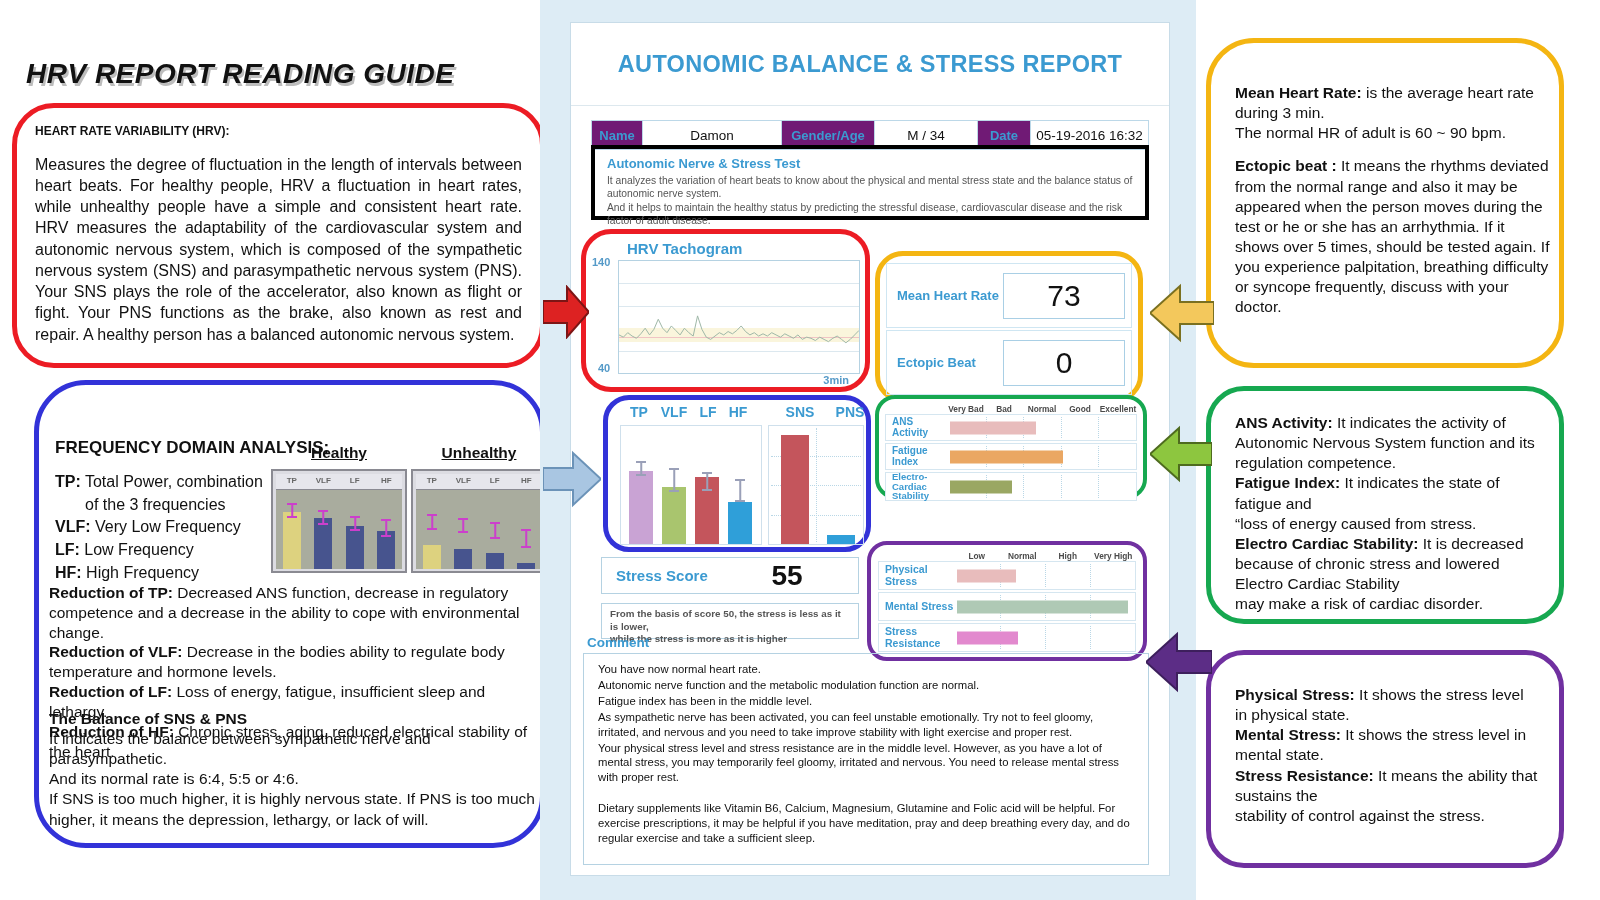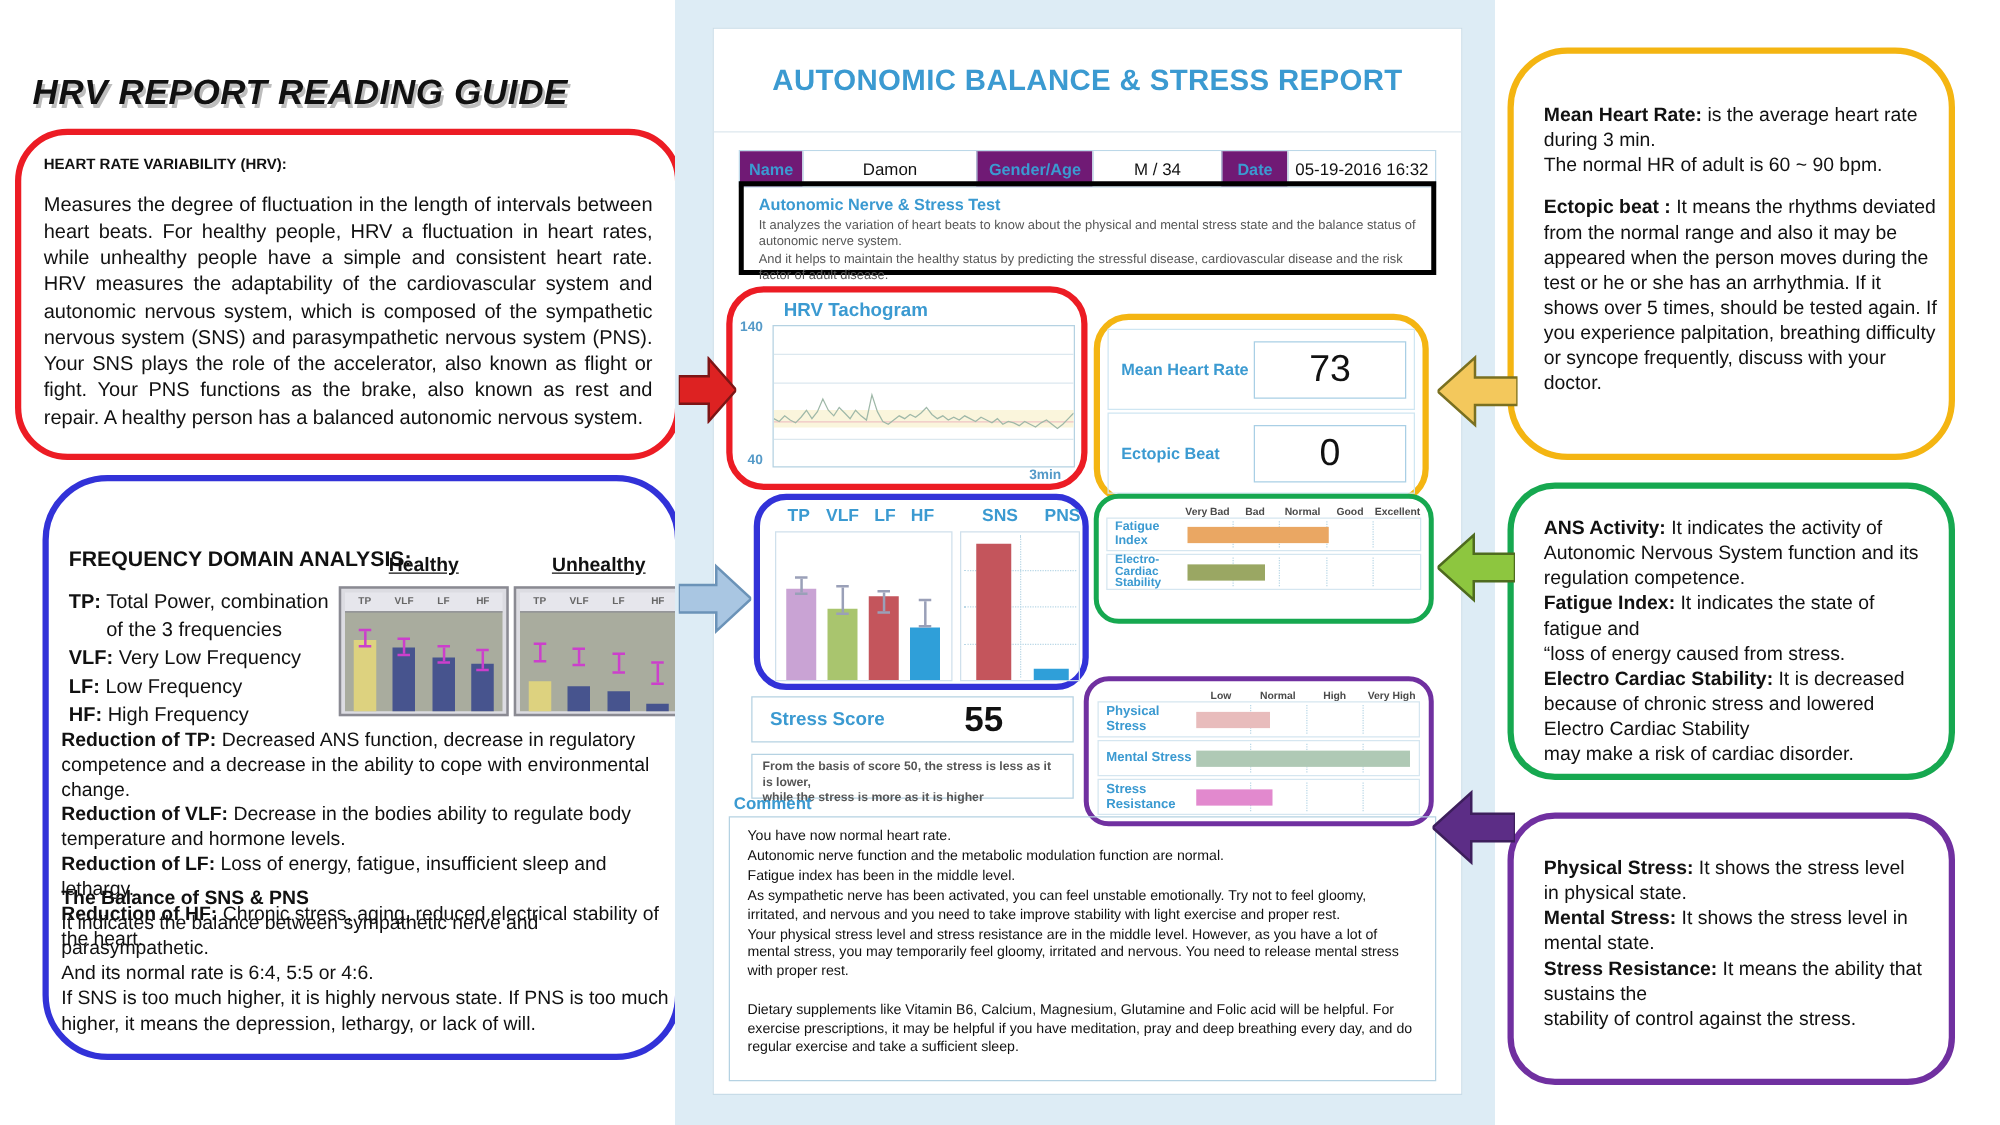--- a/index.html
+++ b/index.html
@@ -201,20 +201,30 @@
   <div class="abs" style="left:304px;top:372px;width:272px;height:104px;border:4px solid #16a850;border-radius:20px;box-sizing:border-box;background:#fff;padding:2px 6px">
     <div class="shead" style="height:13px">
       <div style="width:62px"></div>
       <div class="c">Very Bad</div>
           <div class="c">Bad</div>
       <div class="c">Normal</div>
           <div class="c">Good</div>
       <div class="c">Excellent</div>
     </div>
     <div class="srow" style="height:25px">
+      <div class="lbl" style="width:62px">ANS Activity</div>
+      <div class="scale">
+            <div class="sep s20"></div>
+            <div class="sep s40"></div>
+            <div class="sep s60"></div>
+            <div class="sep s80"></div>
+        <div class="hbar" style="width: 46%; background: rgb(232, 188, 188);"></div>
+          </div>
+    </div>
+    <div class="srow" style="height:25px">
       <div class="lbl" style="width:62px">Fatigue Index</div>
       <div class="scale">
             <div class="sep s20"></div>
             <div class="sep s40"></div>
             <div class="sep s60"></div>
             <div class="sep s80"></div>
         <div class="hbar" style="width: 60%; background: rgb(234, 167, 99);"></div>
           </div>
     </div>
     <div class="srow" style="height:27px">

